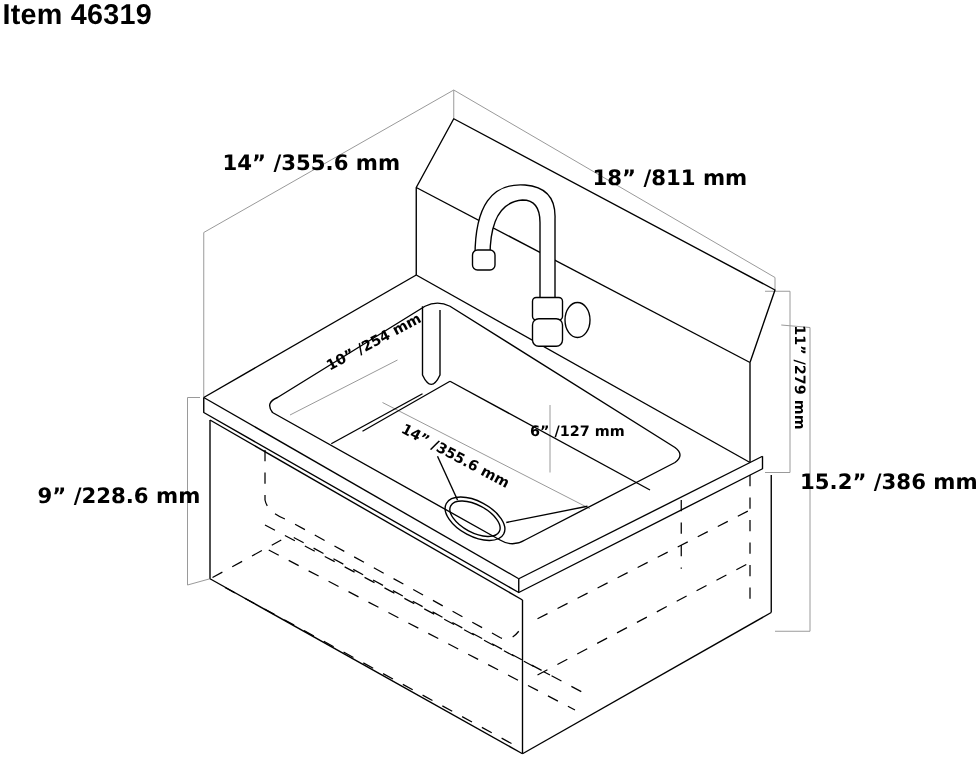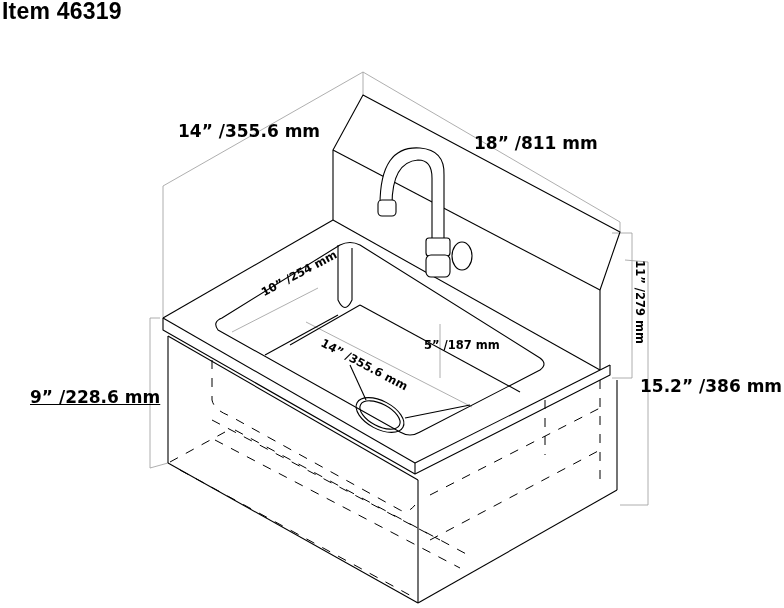--- a/index.html
+++ b/index.html
@@ -92,18 +92,18 @@
     <line x1="545" y1="400" x2="545" y2="455"></line>
     <line x1="180" y1="470" x2="415" y2="598"></line>
     <line x1="215" y1="440" x2="460" y2="568"></line>
     <line x1="235" y1="430" x2="470" y2="556"></line>
     <line x1="212" y1="420" x2="440" y2="540"></line>
   </g>
 </svg>
 
 <div class="dim big" style="left:178px;top:121px;">14” /355.6 mm</div>
 <div class="dim big" style="left:474px;top:133px;">18” /811 mm</div>
-<div class="dim big" style="left:30px;top:387px;text-decoration:underline;">9” /228.6 mm</div>
+<div class="dim big" style="left:30px;top:387px;">9” /228.6 mm</div>
 <div class="dim big" style="left:640px;top:376px;">15.2” /386 mm</div>
 <div class="dim small" style="left:598px;top:295px;transform:rotate(90deg);transform-origin:center;">11” /279 mm</div>
 <div class="dim small" style="left:262px;top:286px;transform:rotate(-28deg);transform-origin:left center;">10” /254 mm</div>
 <div class="dim small" style="left:322px;top:335px;transform:rotate(28deg);transform-origin:left center;">14” /355.6 mm</div>
-<div class="dim small" style="left:424px;top:338px;">5” /187 mm</div>
+<div class="dim small" style="left:424px;top:338px;">6” /127 mm</div>
 
 </body></html>

